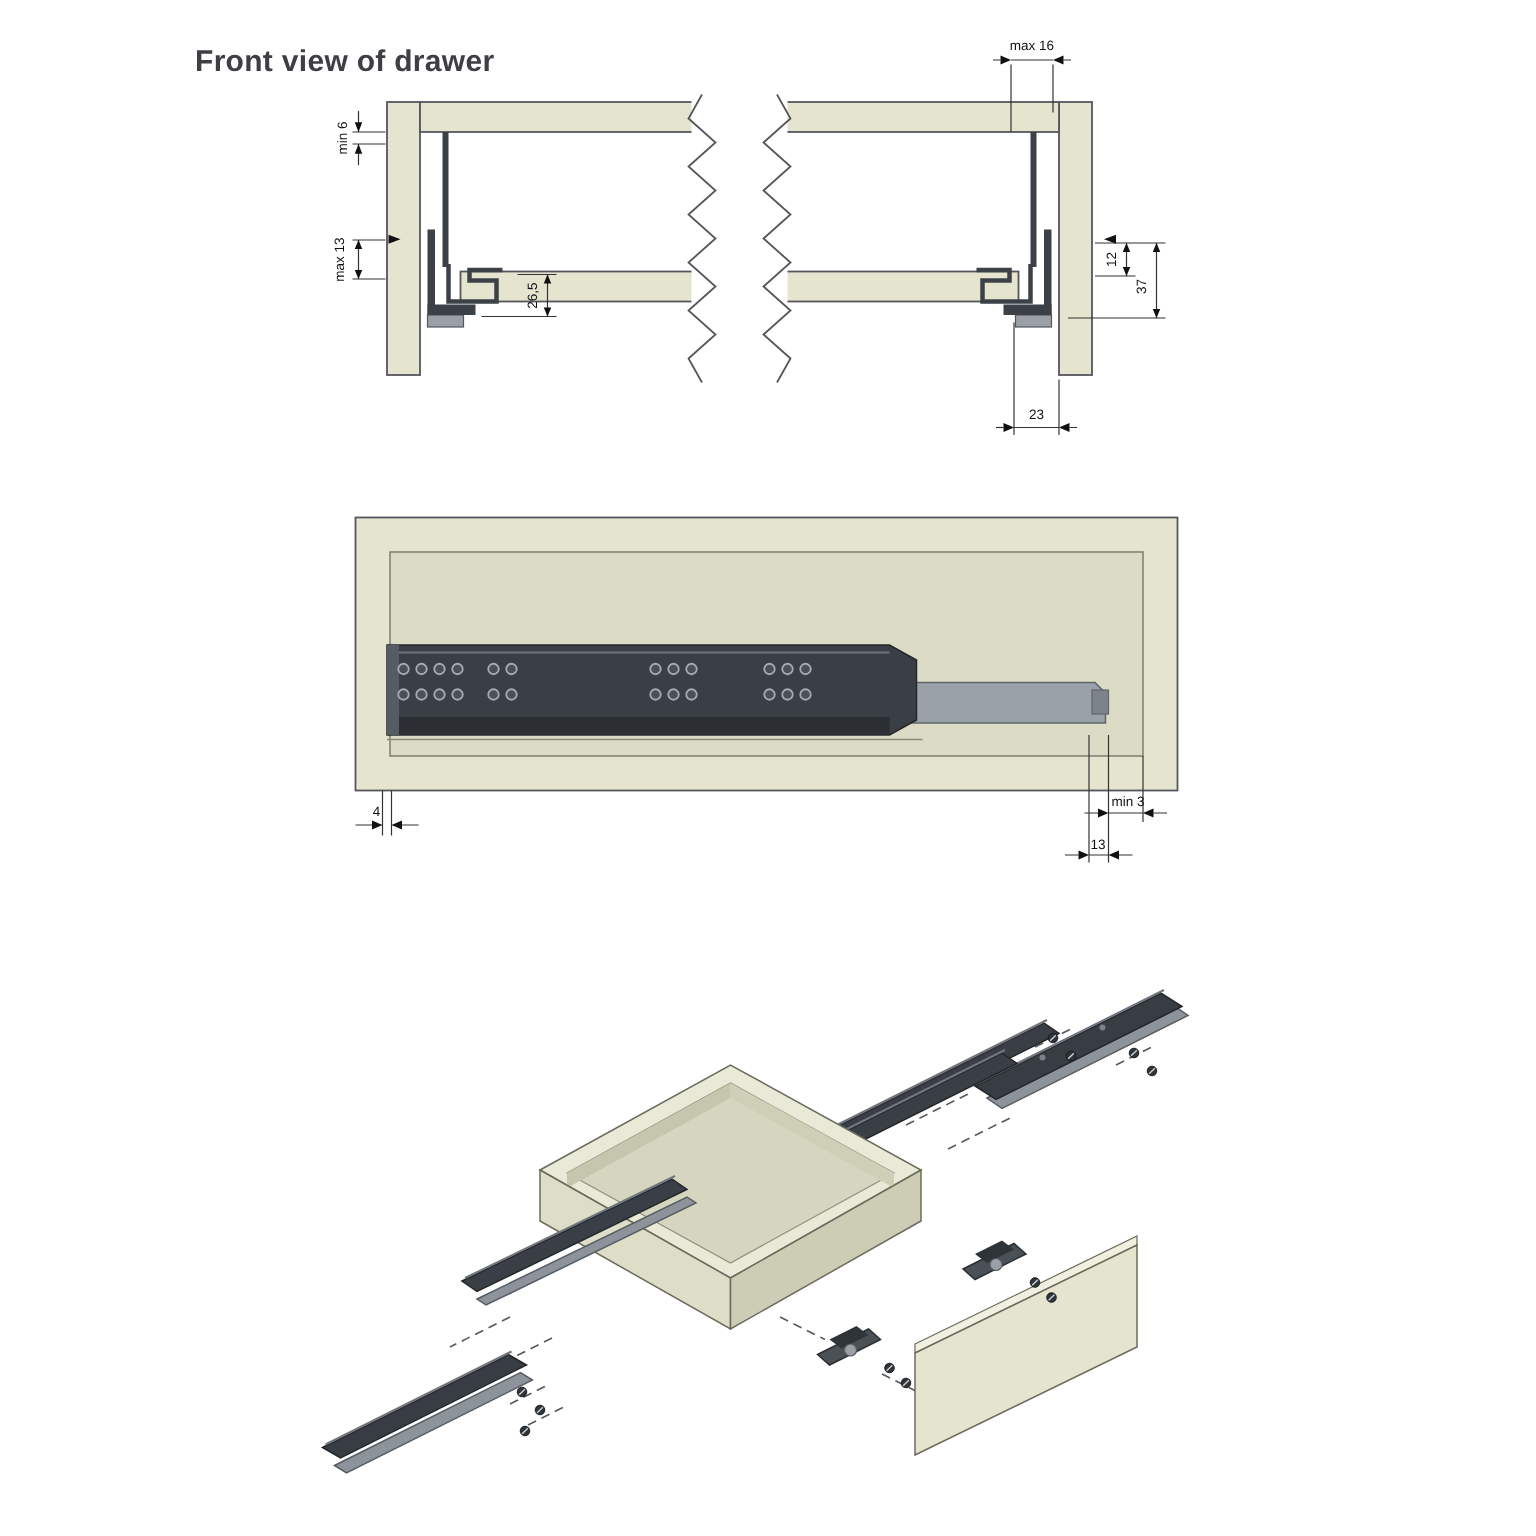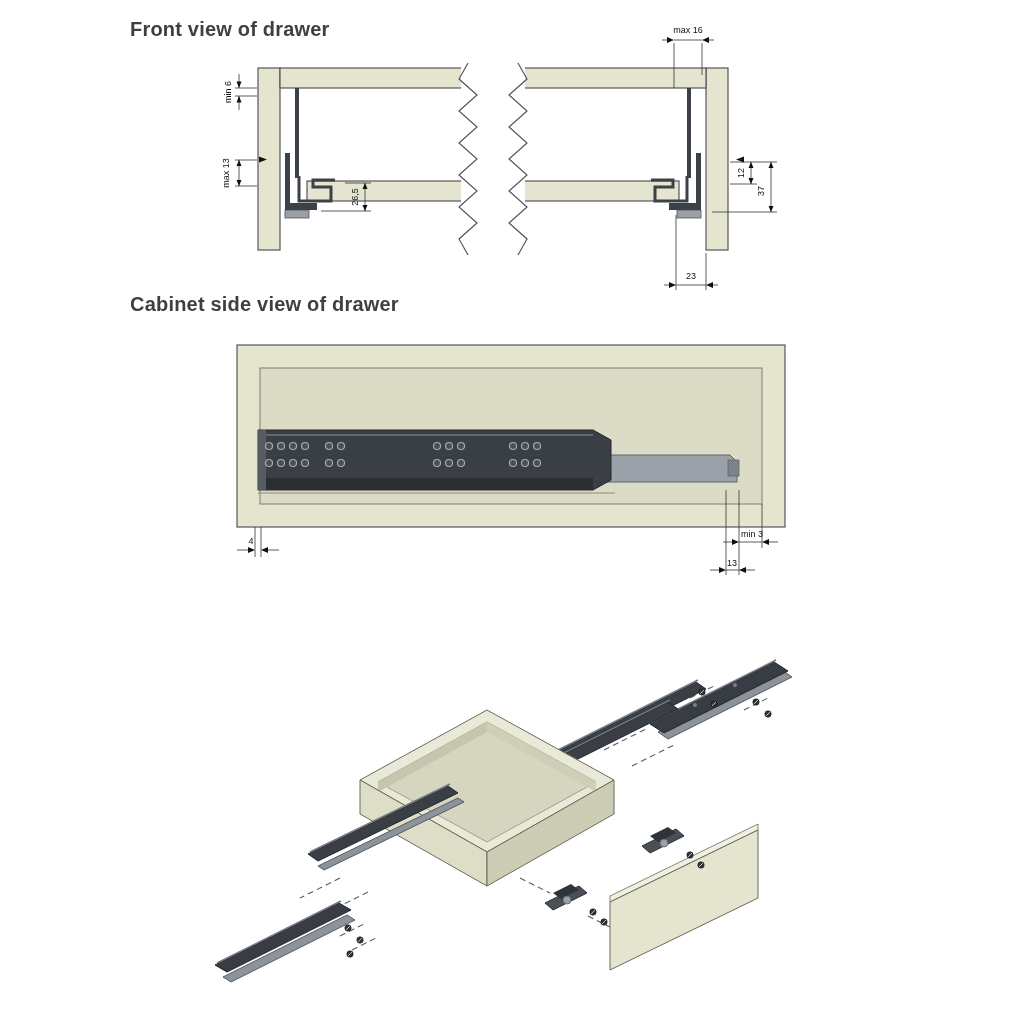--- a/index.html
+++ b/index.html
@@ -1,18 +1,18 @@
 <!DOCTYPE html>
 <html><head>
 <meta charset="utf-8">
 <style>
   html,body{margin:0;padding:0;}
   body{width:1024px;height:1024px;background:#ffffff;font-family:"Liberation Sans",sans-serif;position:relative;overflow:hidden;}
   .canvas{position:absolute;left:0;top:0;width:1024px;height:1024px;background:#fff;}
-  .section-title{position:absolute;left:130px;font-weight:700;font-size:20px;color:#3e3e44;letter-spacing:0.2px;}
+  .section-title{position:absolute;left:130px;font-weight:700;font-size:20px;color:#3e3e44;letter-spacing:0.2px;margin-top:12px;}
   #title-front{top:18px;}
   #title-side{top:293px;}
   #title-assembly{top:636px;}
   svg{position:absolute;}
   #svg-front{left:195px;top:15px;}
   #svg-side{left:225px;top:330px;}
   #svg-assembly{left:190px;top:640px;}
   .wood{fill:#e4e4cf;stroke:#55555e;stroke-width:1.2;}
   .metal{fill:#3c4147;}
   .zig{fill:none;stroke:#55555e;stroke-width:1.2;}
@@ -21,21 +21,20 @@
   .dim-text{font-family:"Liberation Sans",sans-serif;font-size:9px;fill:#111111;}
   .dash{stroke:#5a5a5a;stroke-width:1.1;stroke-dasharray:6 4;fill:none;}
   .railhl{stroke:#70767d;stroke-width:1.4;fill:none;}
 </style>
 </head>
 <body>
 
 <div class="canvas">
 
   <div class="section-title" id="title-front">Front view of drawer</div>
-  <div class="section-title" id="title-side">Cabinet side view of drawer</div>
 
   <svg id="svg-front" width="620" height="285" viewBox="0 0 620 285" xmlns="http://www.w3.org/2000/svg" xmlns:xlink="http://www.w3.org/1999/xlink">
 
     <g id="half-front">
       <rect x="63" y="53" width="22" height="182" class="wood"></rect>
       <rect x="85" y="53" width="190" height="20" class="wood"></rect>
       <rect x="112" y="166" width="163" height="20" class="wood"></rect>
       <rect x="100" y="73" width="4" height="90" class="metal"></rect>
       <rect x="90" y="195" width="24" height="8" fill="#9aa0a6" stroke="#55555e" stroke-width="0.8"></rect>
       <rect x="90" y="138" width="5" height="57" class="metal"></rect>

